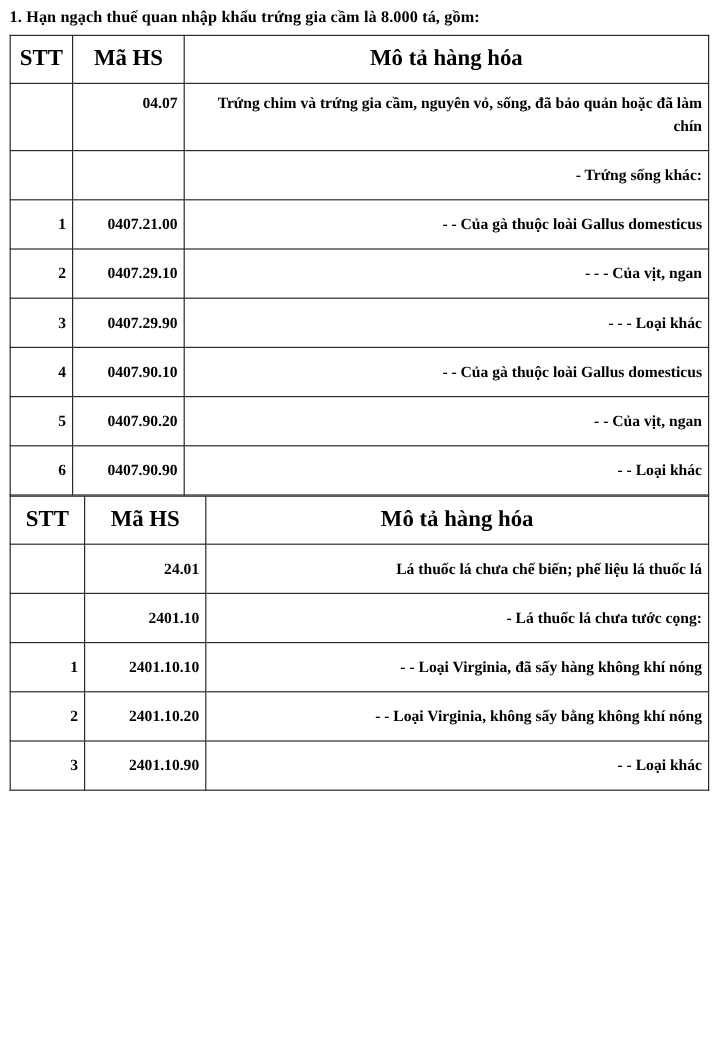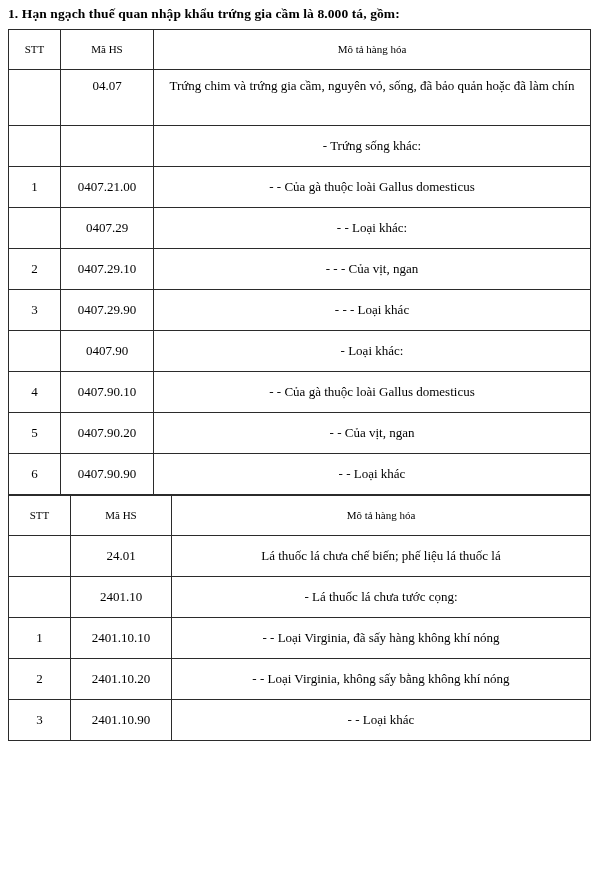--- a/index.html
+++ b/index.html
@@ -40,31 +40,31 @@
     width: 582px;
     border: 1.4px solid #1a1a1a;
   }
   table.quota-table td,
   table.quota-table th {
     border: 1px solid #2b2b2b;
     padding: 0 5px;
     vertical-align: middle;
     font-size: 13px;
     line-height: 1.42;
-    font-weight: normal;
-    text-align: center;
+    font-weight: bold;
+    text-align: right;
     height: 41px;
     box-sizing: border-box;
     overflow: hidden;
   }
   table.quota-table thead th {
     text-align: center;
-    font-weight: normal;
+    font-weight: bold;
     height: 40px;
-    font-size: 11px;
+    font-size: 19px;
   }
   
   #table-poultry-eggs col.c-stt { width: 52px; }
   #table-poultry-eggs col.c-hs  { width: 93px; }
   #table-poultry-eggs col.c-desc{ width: 437px; }
   
   #table-tobacco col.c-stt { width: 62px; }
   #table-tobacco col.c-hs  { width: 101px; }
   #table-tobacco col.c-desc{ width: 419px; }
 
@@ -105,38 +105,28 @@
         <td class="cell-stt"></td>
         <td class="cell-hs"></td>
         <td class="cell-desc">- Trứng sống khác:</td>
       </tr>
       <tr>
         <td class="cell-stt">1</td>
         <td class="cell-hs">0407.21.00</td>
         <td class="cell-desc">- - Của gà thuộc loài Gallus domesticus</td>
       </tr>
       <tr>
-        <td class="cell-stt"></td>
-        <td class="cell-hs">0407.29</td>
-        <td class="cell-desc">- - Loại khác:</td>
-      </tr>
-      <tr>
         <td class="cell-stt">2</td>
         <td class="cell-hs">0407.29.10</td>
         <td class="cell-desc">- - - Của vịt, ngan</td>
       </tr>
       <tr>
         <td class="cell-stt">3</td>
         <td class="cell-hs">0407.29.90</td>
         <td class="cell-desc">- - - Loại khác</td>
-      </tr>
-      <tr>
-        <td class="cell-stt"></td>
-        <td class="cell-hs">0407.90</td>
-        <td class="cell-desc">- Loại khác:</td>
       </tr>
       <tr>
         <td class="cell-stt">4</td>
         <td class="cell-hs">0407.90.10</td>
         <td class="cell-desc">- - Của gà thuộc loài Gallus domesticus</td>
       </tr>
       <tr>
         <td class="cell-stt">5</td>
         <td class="cell-hs">0407.90.20</td>
         <td class="cell-desc">- - Của vịt, ngan</td>

